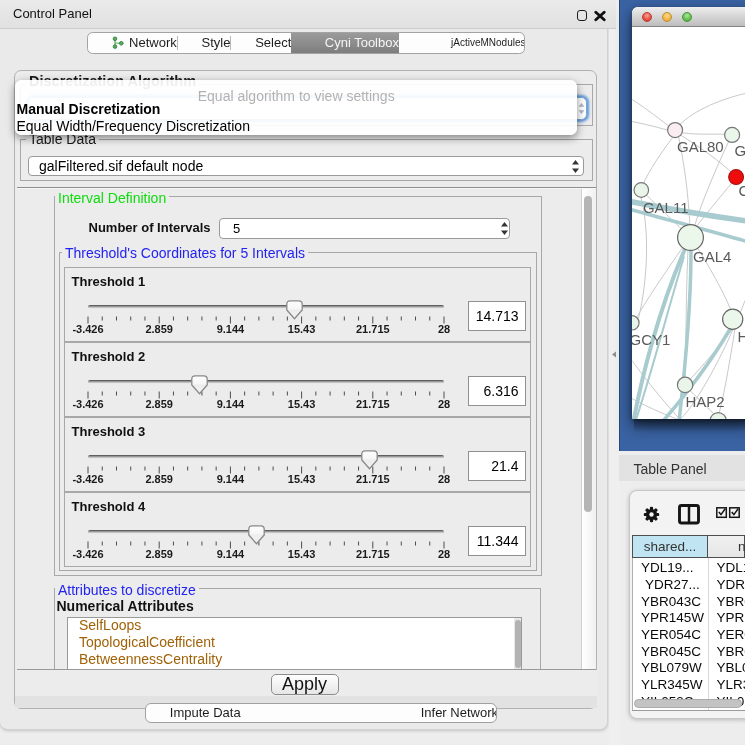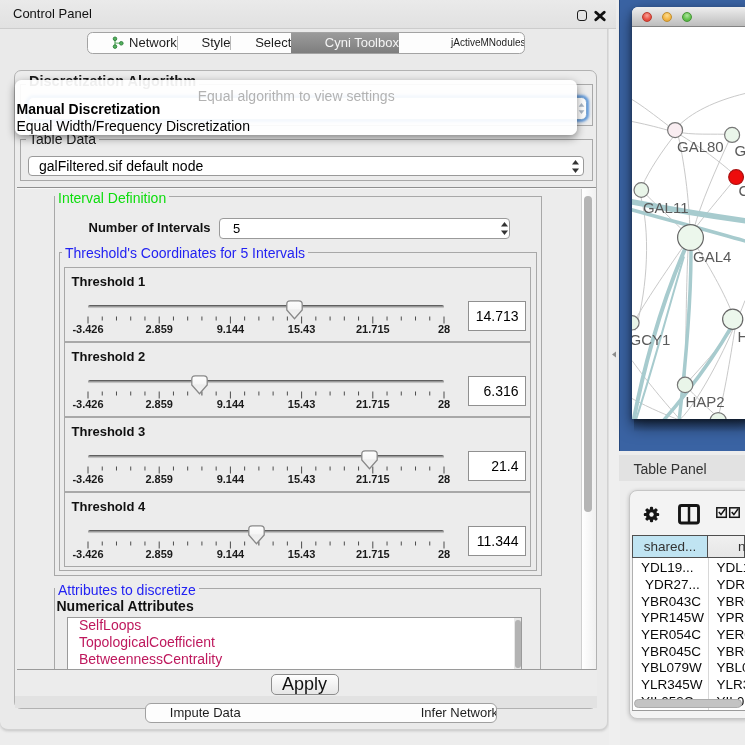--- a/index.html
+++ b/index.html
@@ -265,21 +265,21 @@
 <path d="M 0.8 4.2 Q 0.8 0.8 4.2 0.8 L 12.8 0.8 Q 16.2 0.8 16.2 4.2 L 16.2 10 L 8.5 18.8 L 0.8 10 Z" fill="url(#thg)" stroke="#888888" stroke-width="1.3"></path>
 </svg>
 <div class="abs vbox" style="left:468px;top:526.0px;">11.344</div>
 
 
 
 <div class="abs" style="left:54px;top:588px;width:487px;height:81px;border:1px solid #a8a8a8;border-bottom:none;"></div>
 <div class="abs gtitle" style="left:55px;top:581.5px;color:#2222f2;">Attributes to discretize</div>
 <div class="abs" style="left:56.5px;top:598px;font-size:14px;font-weight:bold;color:#111;">Numerical Attributes</div>
 <div class="abs" style="left:67px;top:616.5px;width:455px;height:52px;background:#fff;border:1px solid #9a9a9a;border-bottom:none;overflow:hidden;">
-  <div style="font-size:14px;color:#be185d;padding-left:11px;line-height:17.3px;margin-top:-1px;">SelfLoops<br>TopologicalCoefficient<br>BetweennessCentrality</div>
+  <div style="font-size:14px;color:#a16207;padding-left:11px;line-height:17.3px;margin-top:-1px;">SelfLoops<br>TopologicalCoefficient<br>BetweennessCentrality</div>
   <div class="abs" style="right:0;top:0;width:7px;height:52px;background:#e8e8e8;"></div>
   <div class="abs" style="right:0.5px;top:2px;width:6px;height:48px;background:#b3b3b3;border-radius:3px;"></div>
 </div>
 
 
 <div class="abs" style="left:581px;top:188.5px;width:15px;height:480px;background:linear-gradient(90deg,#ffffff,#f0f0f0);border-left:1px solid #cfcfcf;"></div>
 <div class="abs" style="left:583.5px;top:196px;width:8.5px;height:316px;background:#b5b5b5;border-radius:4.5px;"></div>
 
 
 <div class="abs" style="left:17px;top:668.5px;width:579px;height:1px;background:#9a9a9a;"></div>

